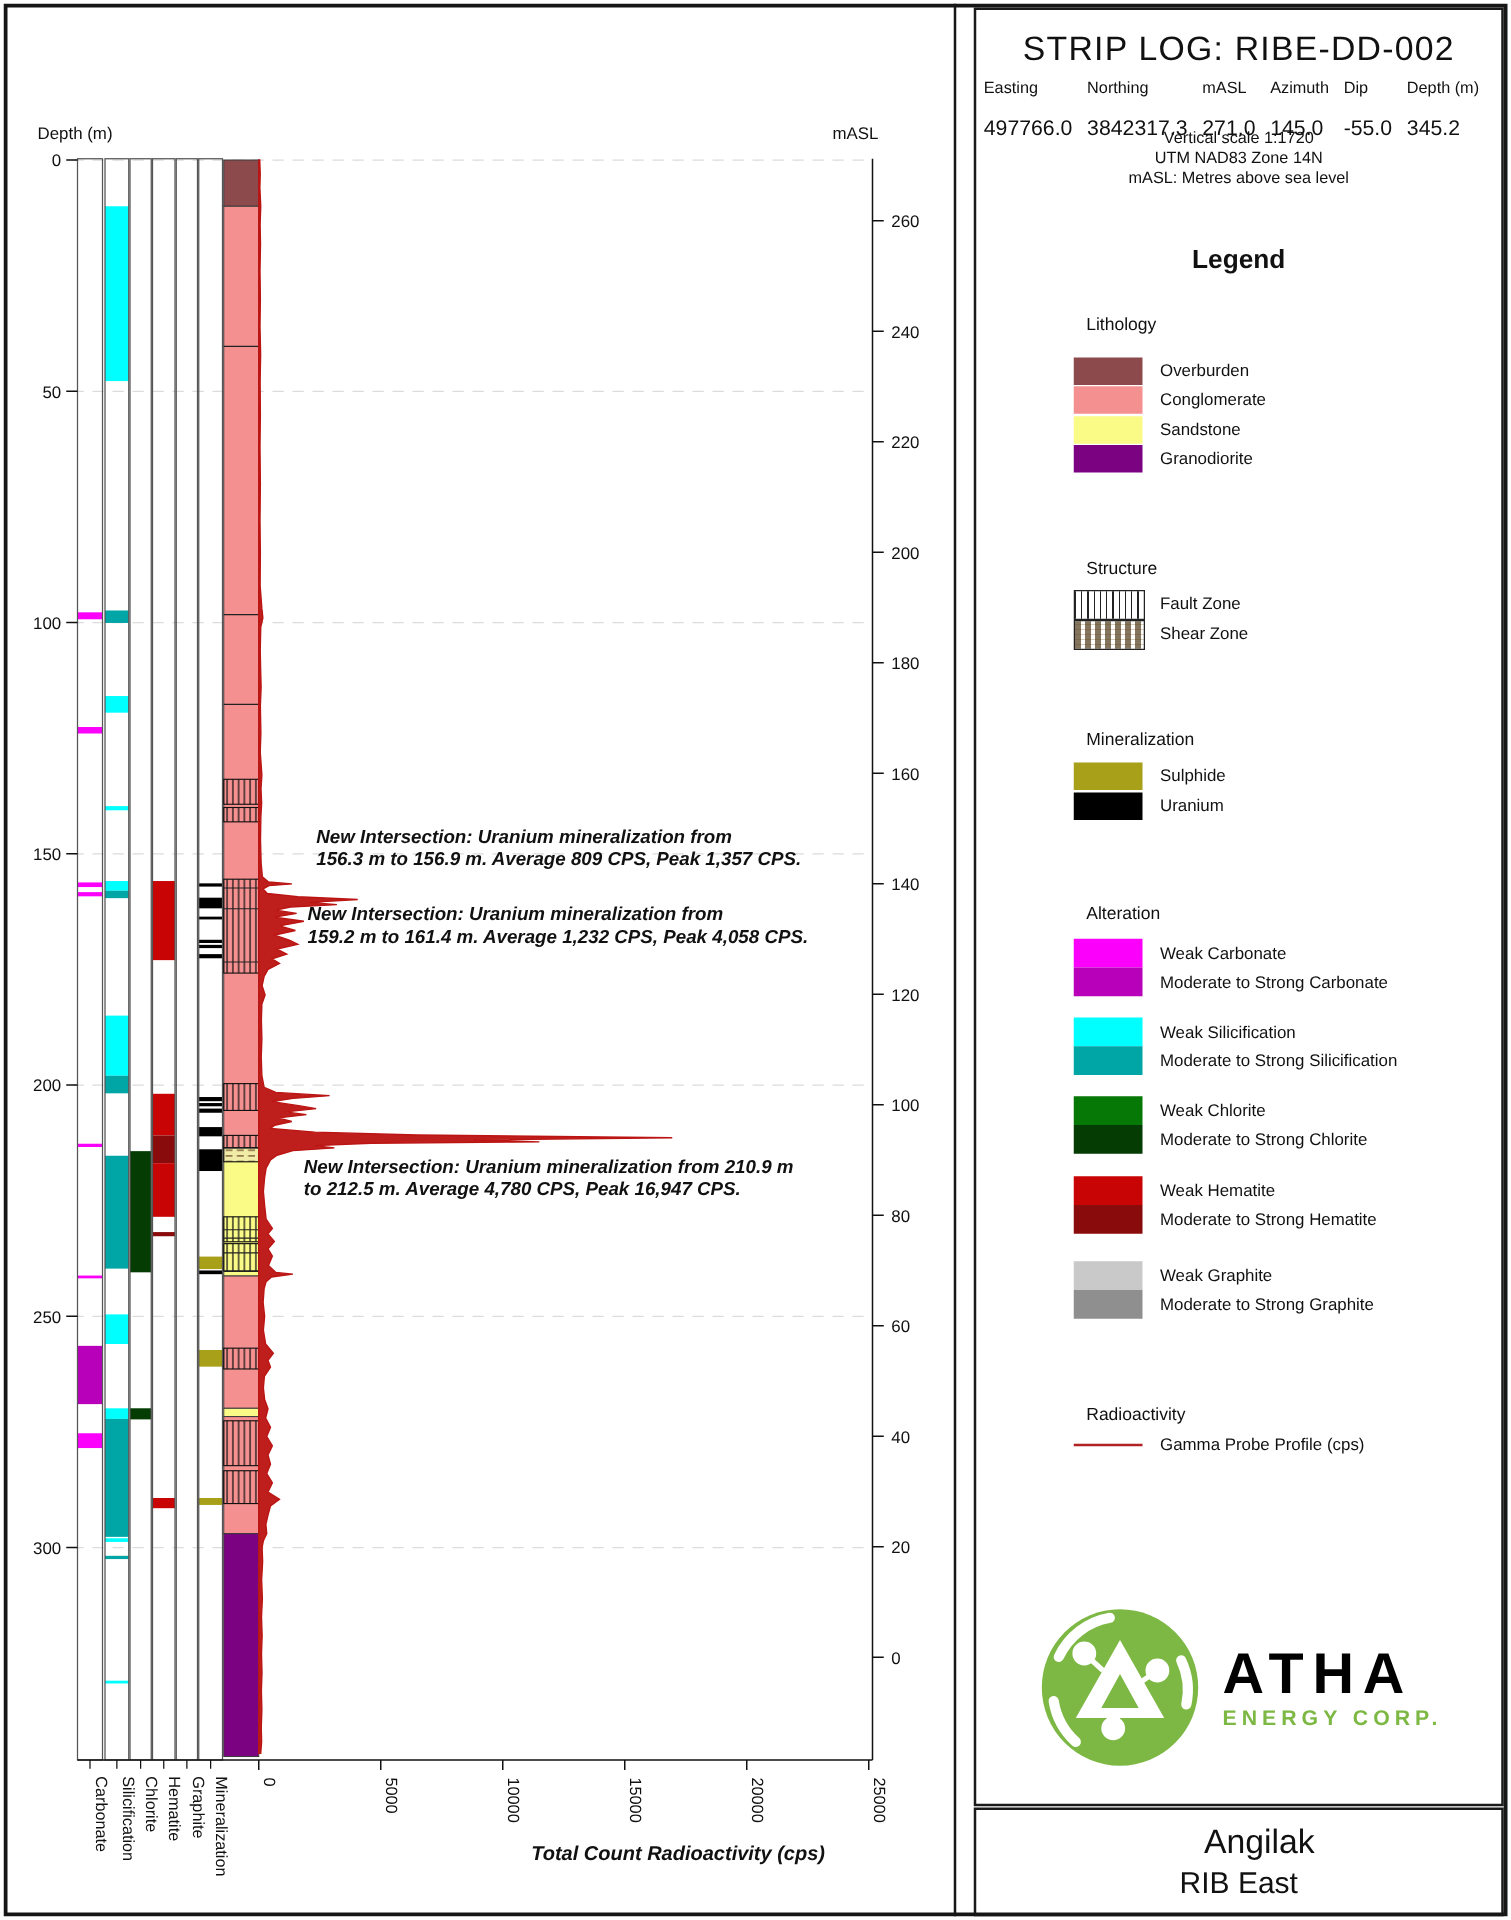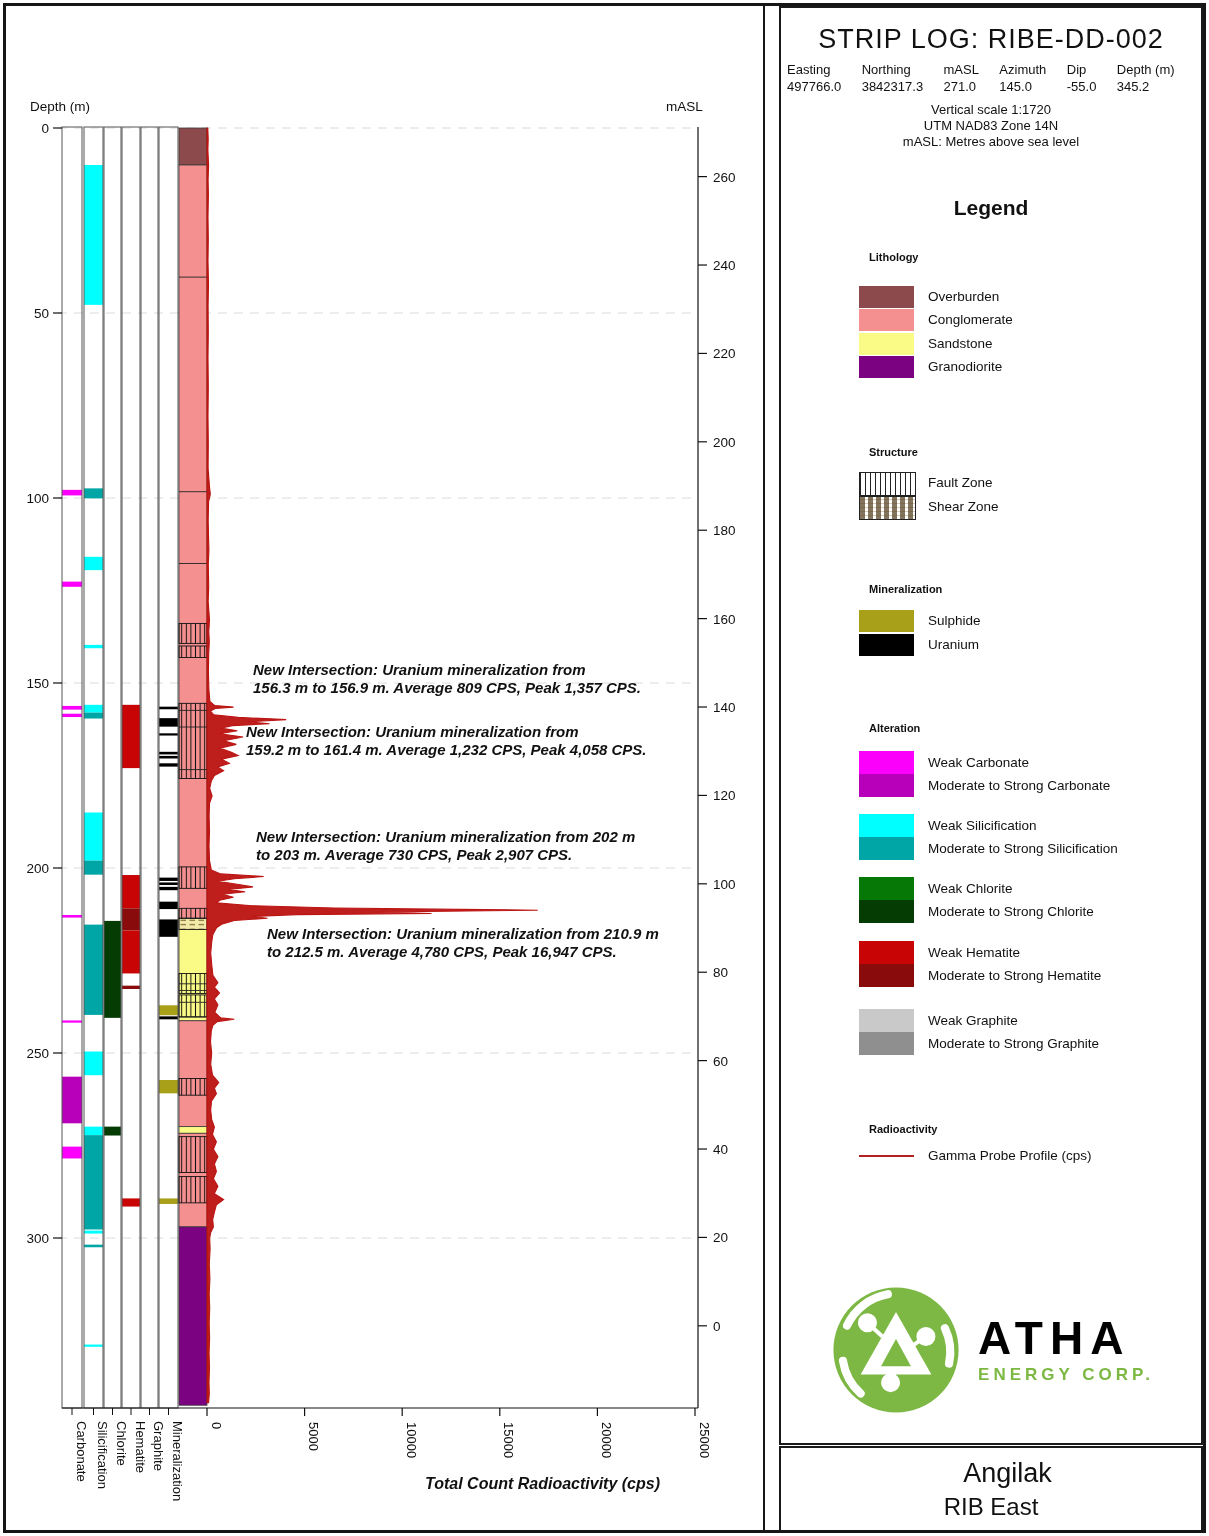--- a/index.html
+++ b/index.html
@@ -13,37 +13,37 @@
   .axis-label{position:absolute;font-size:13.5px;color:#111;}
   .depth-axis-label{left:30px;top:99px;}
   .masl-axis-label{left:666px;top:99px;}
   .gamma-title{position:absolute;left:230px;top:1475px;width:430px;text-align:right;
     font-size:16px;font-weight:bold;font-style:italic;}
   .ann{position:absolute;font-size:15px;font-weight:bold;font-style:italic;
     line-height:1.2;white-space:pre-line;}
   .ann0{left:253px;top:661px;width:470px;}
   .ann1{left:246px;top:723px;width:480px;}
   .ann2{left:256px;top:828px;width:490px;}
-  .ann3{left:243px;top:925px;width:500px;margin-left:24px;}
+  .ann3{left:243px;top:925px;width:500px;}
   
   .right-main{position:absolute;left:779px;top:6px;width:420px;height:1435px;
     border:2px solid #1a1a1a;background:#fff;}
   .right-foot{position:absolute;left:779px;top:1446px;width:420px;height:83px;
     border:2px solid #1a1a1a;background:#fff;text-align:center;}
   .rp-title{position:absolute;top:16px;left:0;width:100%;text-align:center;
     font-size:27px;letter-spacing:1px;}
   .info-row{position:absolute;top:54px;left:6px;width:408px;display:flex;}
   .info-cell{flex:1 1 auto;}
   .info-cell .h{font-size:13px;}
-  .info-cell .v{font-size:13px;margin-top:2px;}
+  .info-cell .v{font-size:17px;margin-top:16px;}
   .notes{position:absolute;top:94px;left:0;width:100%;text-align:center;
     font-size:13px;line-height:16px;}
   .legend-title{position:absolute;top:188px;left:0;width:100%;text-align:center;
     font-size:21px;font-weight:bold;}
-  .lg-sec-title{position:absolute;left:72px;font-size:11px;font-weight:bold;padding-left:16px;}
+  .lg-sec-title{position:absolute;left:72px;font-size:14px;font-weight:normal;padding-left:16px;}
   .lg-row{position:absolute;left:78px;height:23px;}
   .sw{position:absolute;left:0;top:0;width:55px;height:22px;}
   .lg-label{position:absolute;left:69px;top:3px;font-size:13.5px;white-space:nowrap;}
   .sw-fault{background:repeating-linear-gradient(90deg,#222 0 1px,#fff 1px 5px);
     border:1px solid #222;}
   .sw-shear{background:
     repeating-linear-gradient(90deg,rgba(90,70,40,.75) 0 5px,rgba(0,0,0,0) 5px 8px),
     repeating-linear-gradient(0deg,#fff 0 3px,#d8cdb8 3px 4px);
     border:1px solid #222;}
   .pair{position:absolute;left:78px;}
@@ -232,22 +232,20 @@
         <line x1="168.5" y1="1408" x2="168.5" y2="1415" stroke="#111" stroke-width="1"></line>
         <text x="173" y="1421" fill="#111" font-size="13" font-family="Liberation Sans, sans-serif" transform="rotate(90 173 1421)">Mineralization</text>
       </svg>
     <div class="axis-label depth-axis-label">Depth (m)</div>
     <div class="axis-label masl-axis-label">mASL</div>
     <div class="gamma-title">Total Count Radioactivity (cps)</div>
     <div class="ann ann0">New Intersection: Uranium mineralization from
 156.3 m to 156.9 m. Average 809 CPS, Peak 1,357 CPS.</div>
     <div class="ann ann1">New Intersection: Uranium mineralization from
 159.2 m to 161.4 m. Average 1,232 CPS, Peak 4,058 CPS.</div>
-    <div class="ann ann2">New Intersection: Uranium mineralization from 202 m
-to 203 m. Average 730 CPS, Peak 2,907 CPS.</div>
     <div class="ann ann3">New Intersection: Uranium mineralization from 210.9 m
 to 212.5 m. Average 4,780 CPS, Peak 16,947 CPS.</div>
   </div>
 
   <div class="divider"></div>
 
   <div class="right-main">
     <div class="rp-title">STRIP LOG: RIBE-DD-002</div>
 
     <div class="info-row">

